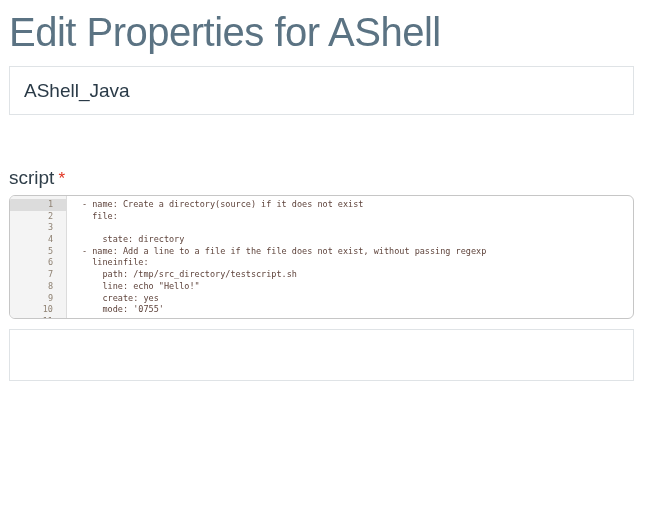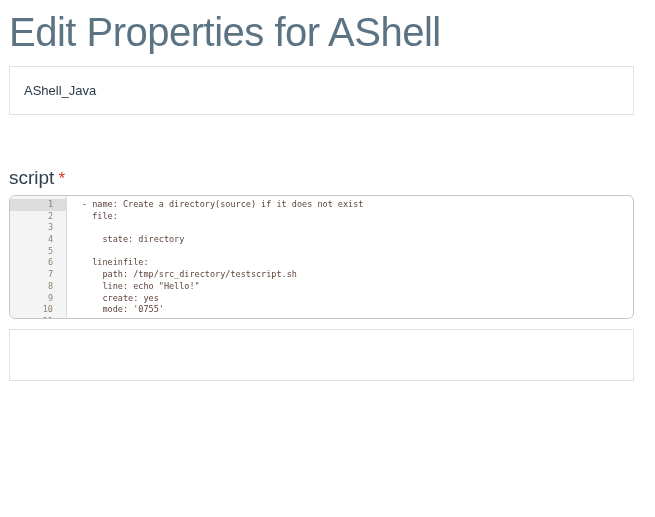--- a/index.html
+++ b/index.html
@@ -33,21 +33,21 @@
   .required { color: #e0301e; margin-left: 4px; font-size: 17px; }
 
   input.text-input {
     display: block;
     margin-top: 10px;
     width: 625px;
     height: 49px;
     border: 1px solid #dfe3e6;
     background: #ffffff;
     font-family: "Liberation Sans", sans-serif;
-    font-size: 13px;
+    font-size: 19px;
     color: #2a3a47;
     padding: 0 14px;
     outline: none;
     border-radius: 0;
   }
   input.wd-input { height: 52px; }
 
   .code-editor {
     position: relative;
     margin-top: 5px;
@@ -113,20 +113,21 @@
       </div>
       <div class="cm-row">
         <span class="cm-gutter-cell">3</span>
       </div>
       <div class="cm-row">
         <span class="cm-gutter-cell">4</span>
         <span class="cm-code">    state: directory</span>
       </div>
       <div class="cm-row">
         <span class="cm-gutter-cell">5</span>
+        <span class="cm-code">- name: Add a line to a file if the file does not exist, without passing regexp</span>
       </div>
       <div class="cm-row">
         <span class="cm-gutter-cell">6</span>
         <span class="cm-code">  lineinfile:</span>
       </div>
       <div class="cm-row">
         <span class="cm-gutter-cell">7</span>
         <span class="cm-code">    path: /tmp/src_directory/testscript.sh</span>
       </div>
       <div class="cm-row">

